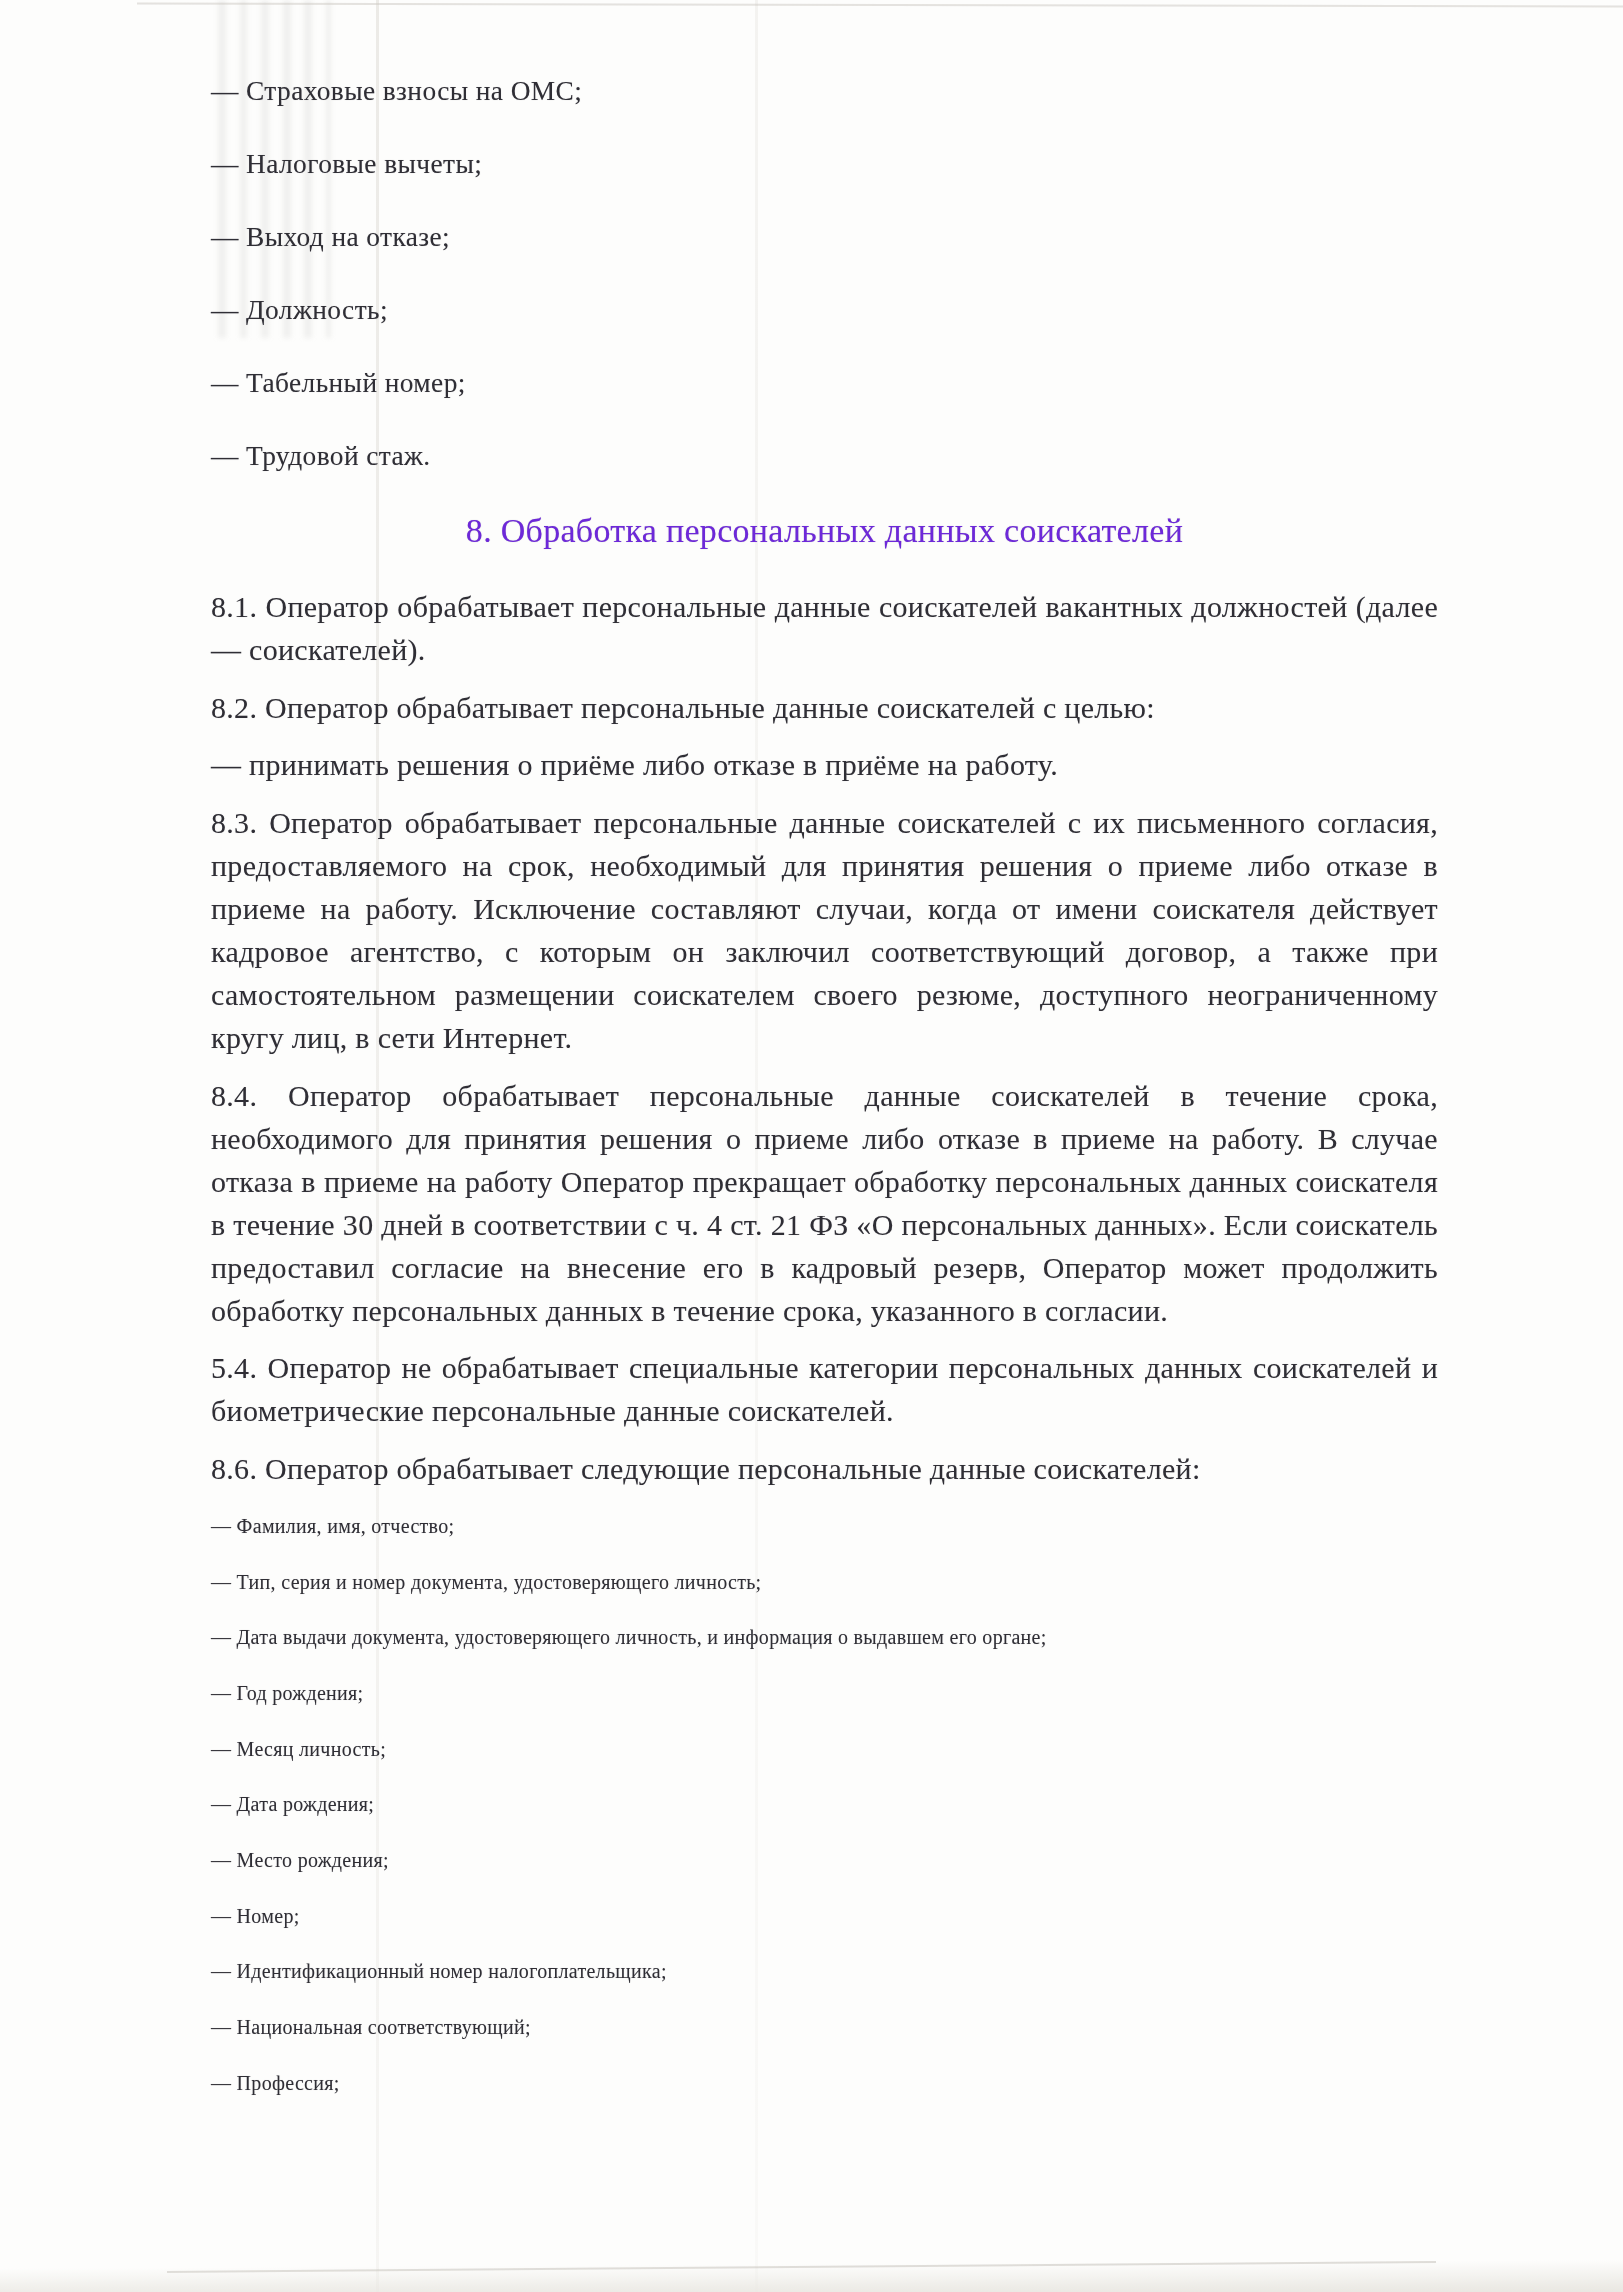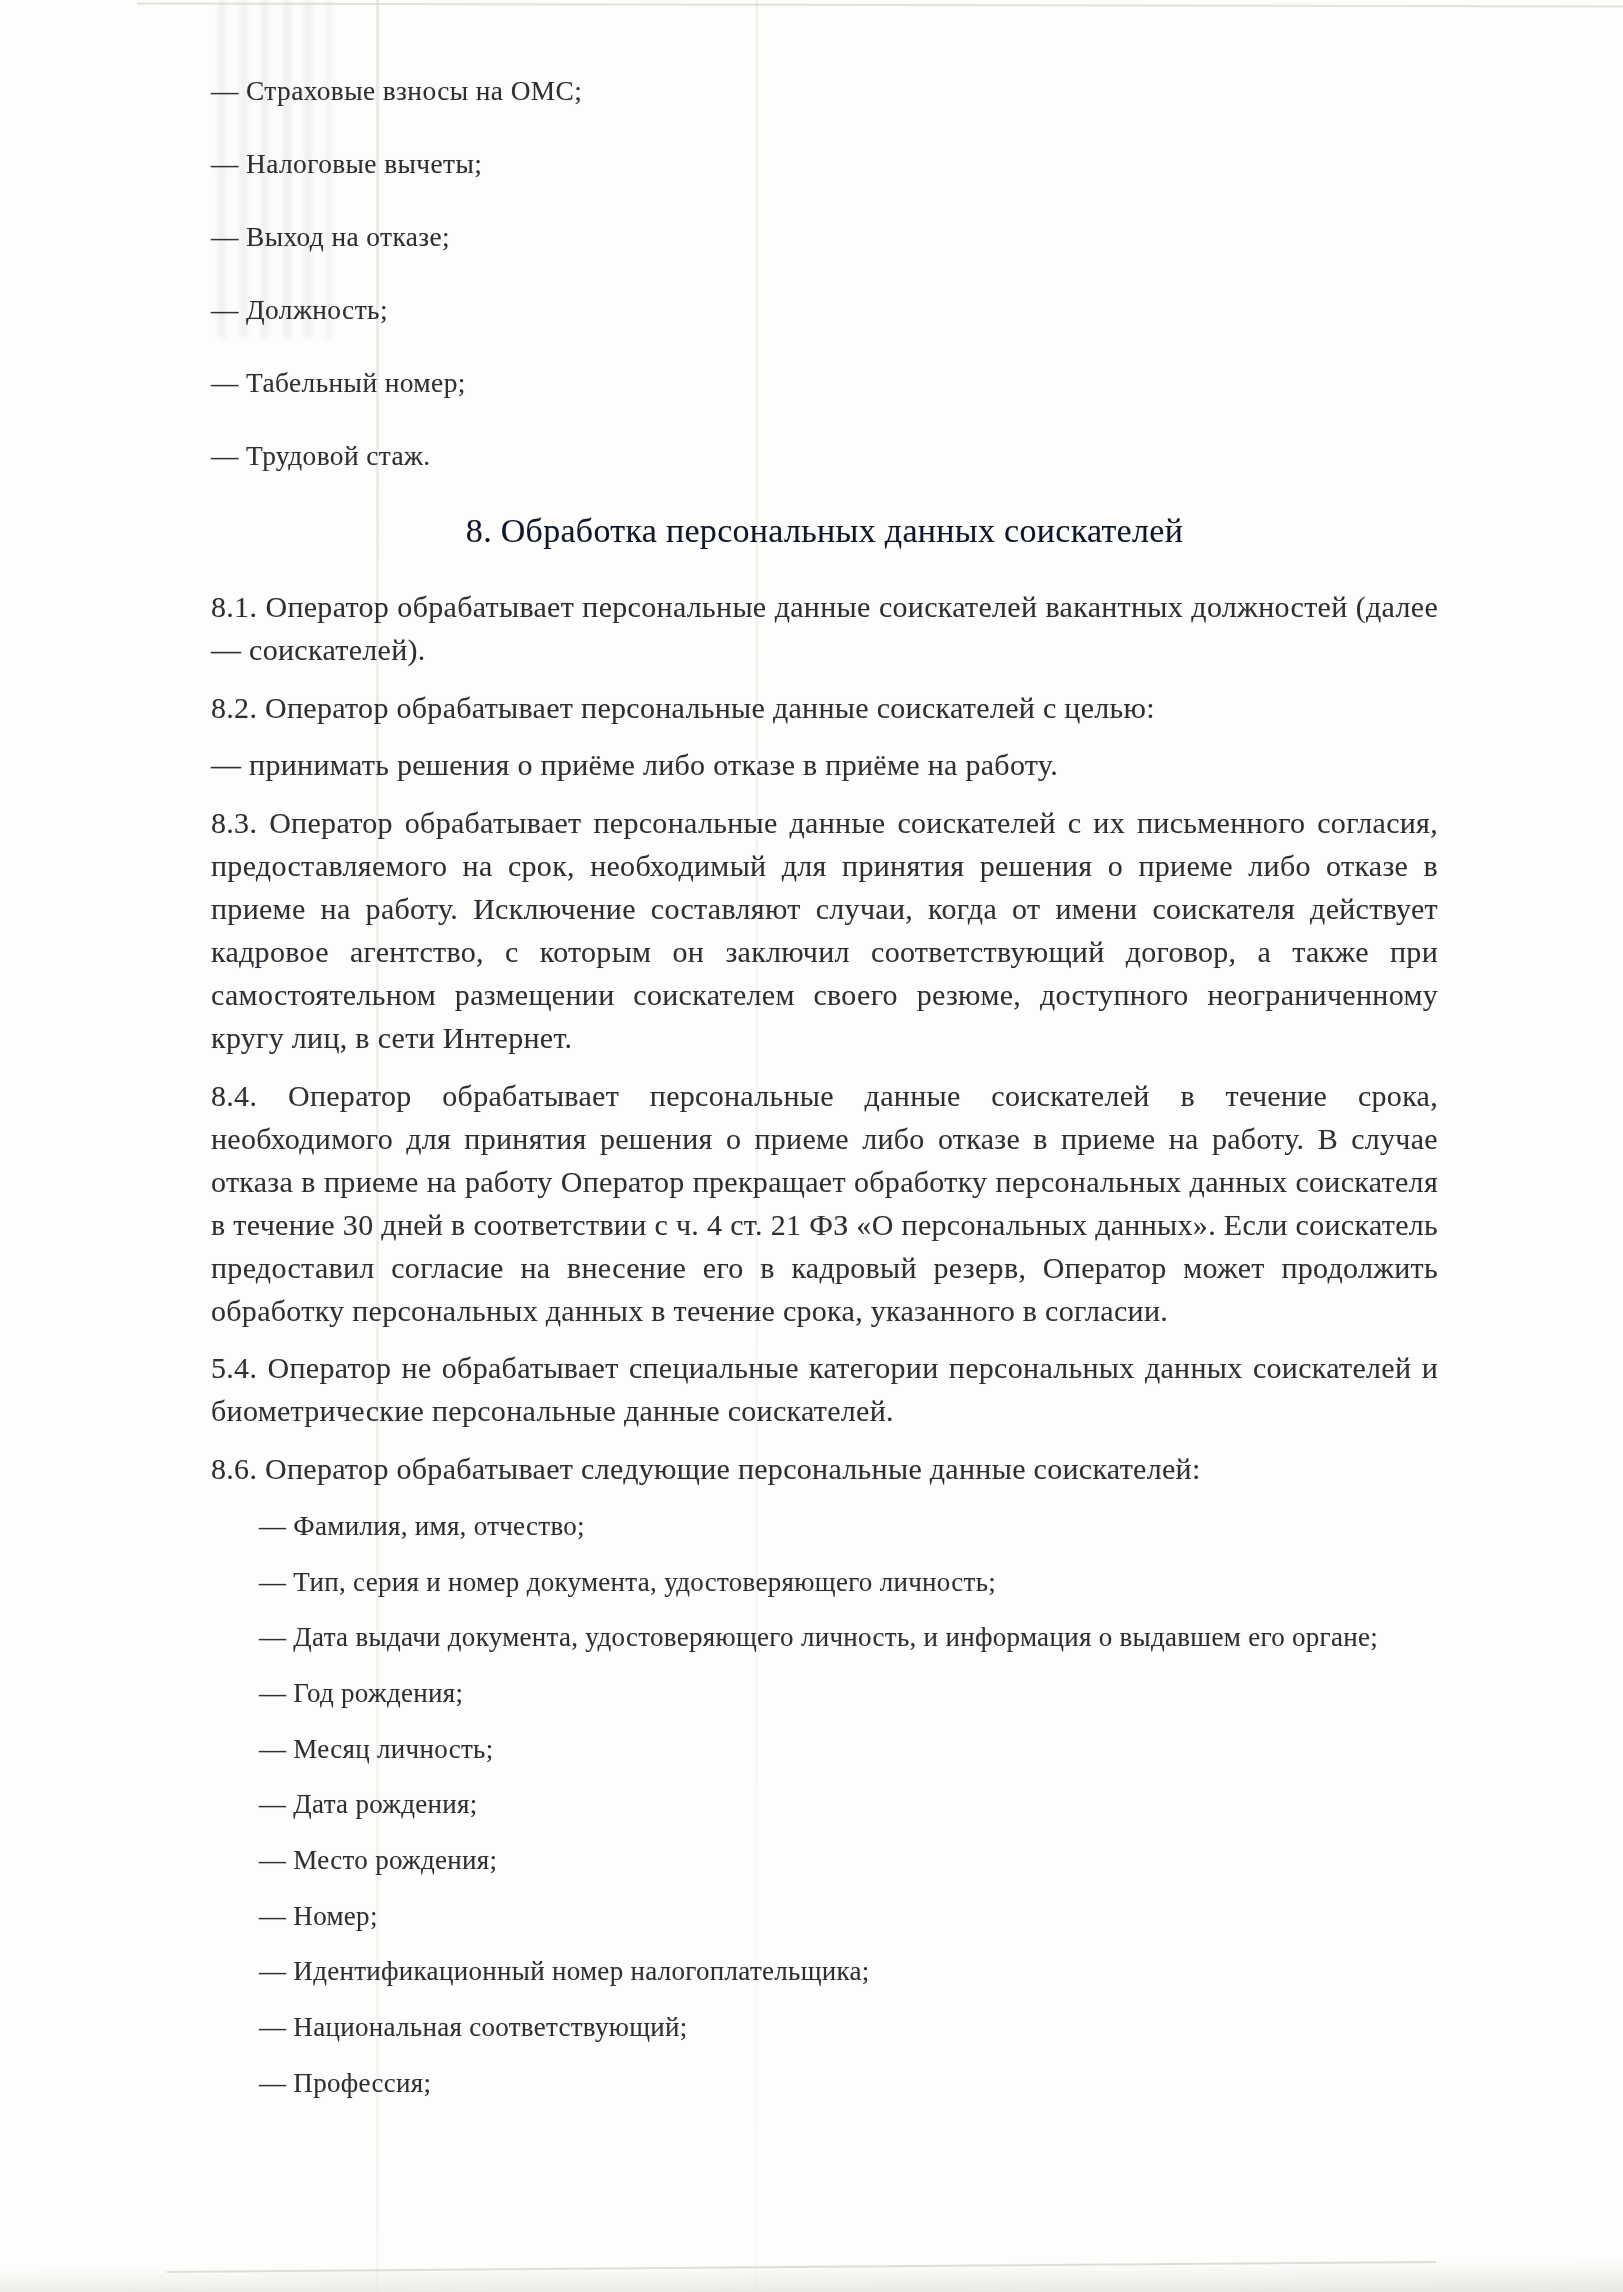--- a/index.html
+++ b/index.html
@@ -67,41 +67,40 @@
     text-shadow: 0 0 1px rgba(64,62,74,.25);
   }
 
   .section-heading {
     font-size: 34px;
     line-height: 47px;
     font-weight: 400;
     text-align: center;
     letter-spacing: 0.3px;
     margin: 9.8px 0 31px 0;
-    color: #0f172a;
+    color: #6d28d9;
     text-shadow: 0 0 1px rgba(64,62,74,.3);
   }
 
   .para {
     font-size: 30px;
     line-height: 43px;
     letter-spacing: 0.3px;
     text-align: justify;
     margin-bottom: 14.7px;
     text-shadow: 0 0 1px rgba(64,62,74,.22);
   }
 
   .data-item {
-    font-size: 27px;
+    font-size: 20px;
     line-height: 43px;
     letter-spacing: 0.3px;
     text-align: justify;
     margin-bottom: 12.7px;
     text-shadow: 0 0 1px rgba(64,62,74,.22);
-    margin-left: 48px;
   }
 </style>
 </head>
 <body>
 
 <div class="page">
 
   <div class="smudge-top-left"></div>
   <div class="crease crease-a"></div>
   <div class="crease crease-b"></div>

